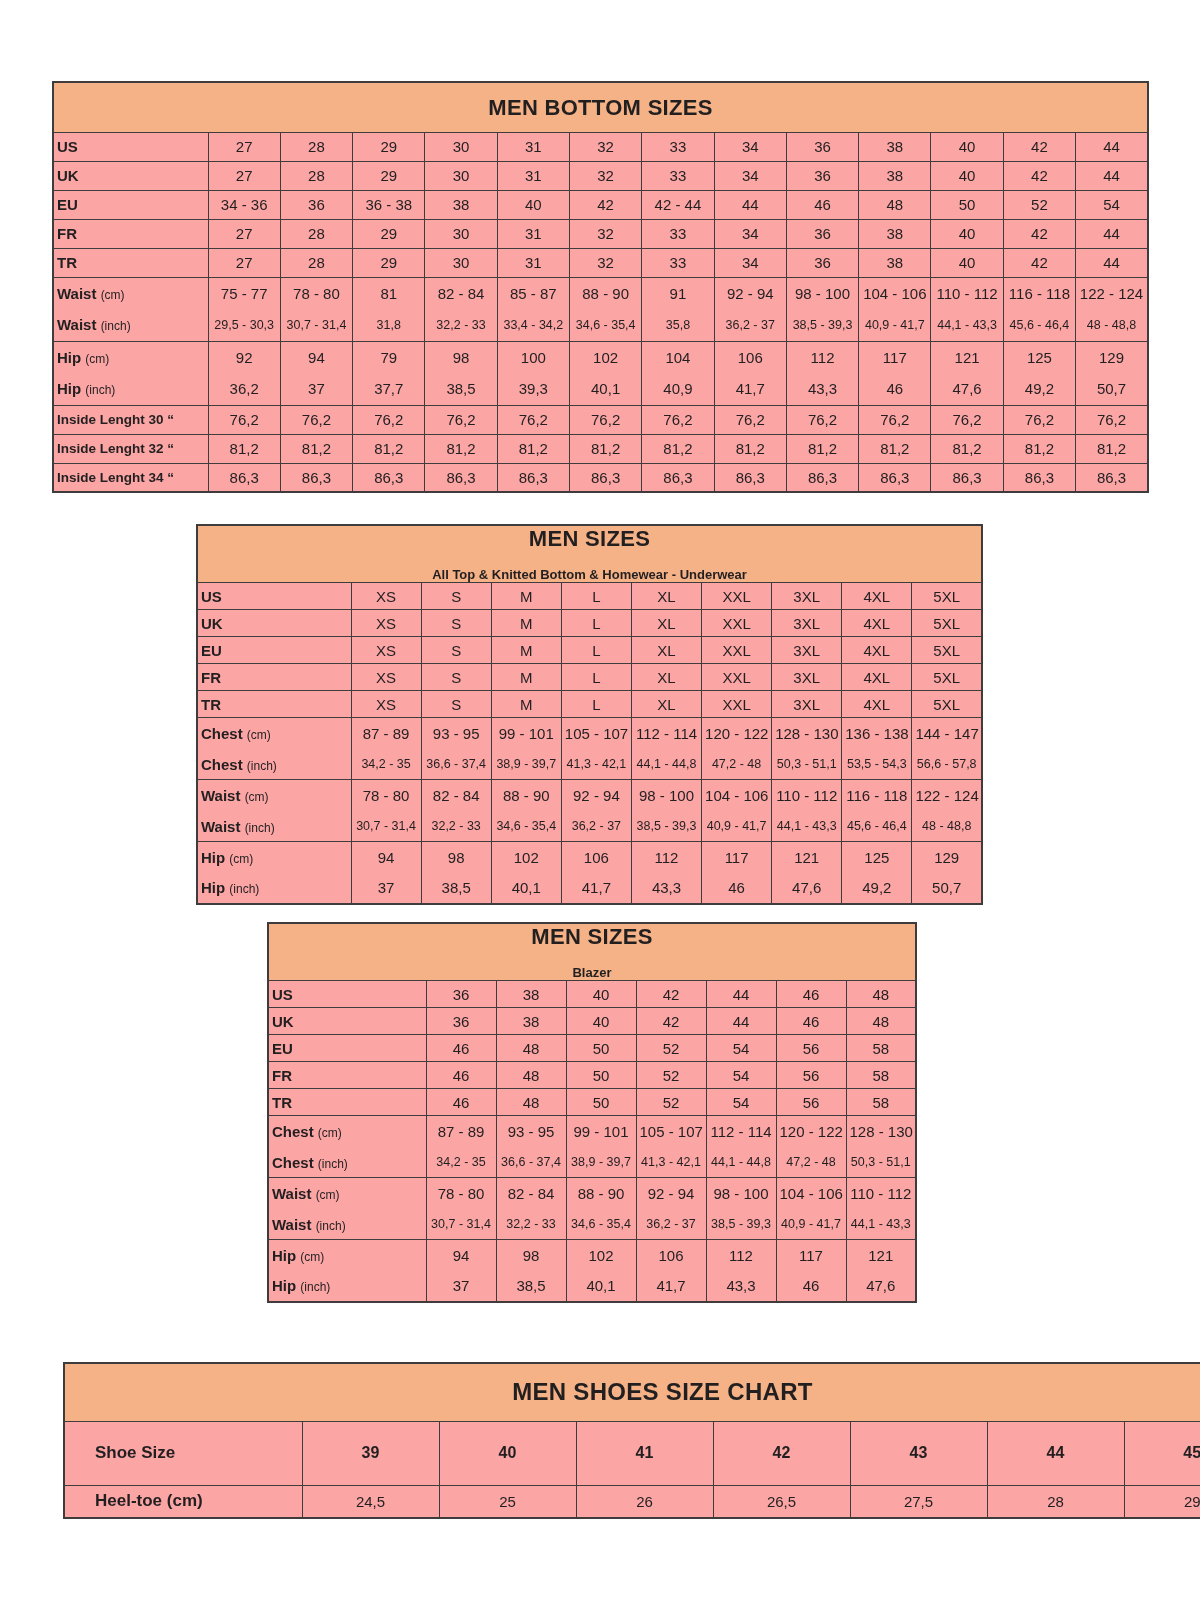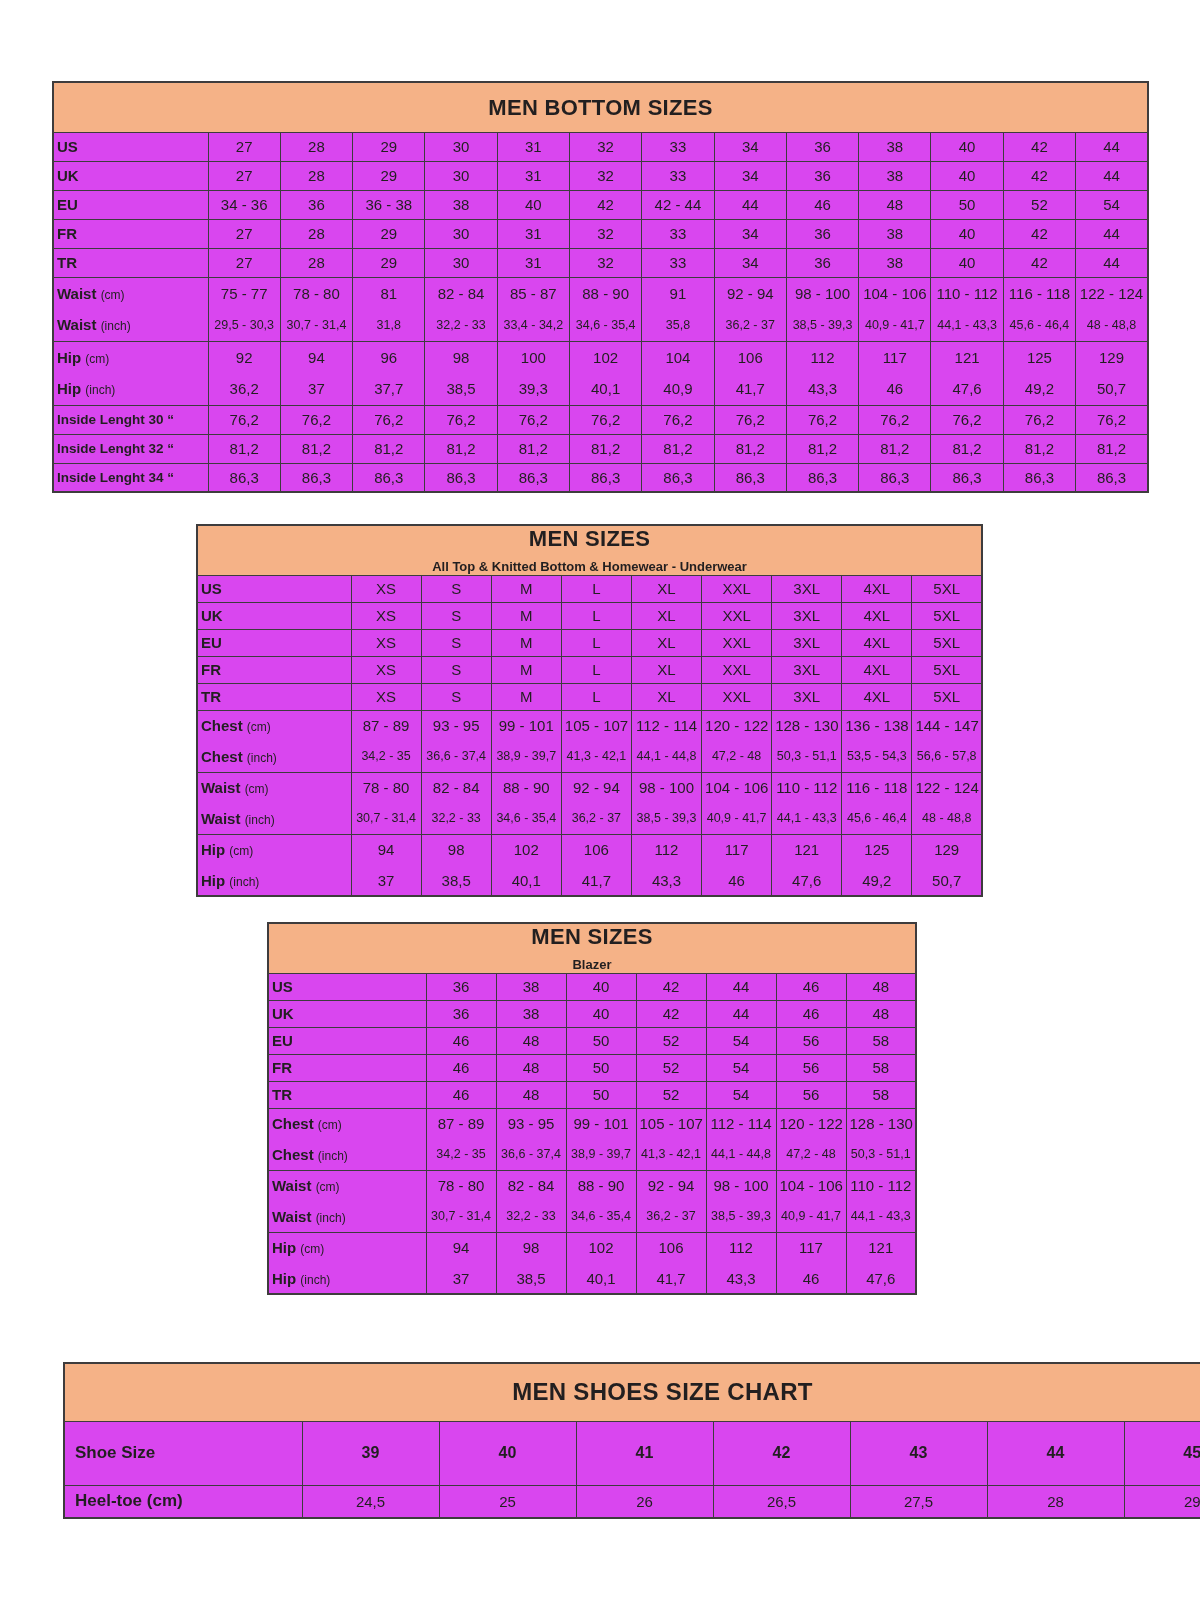--- a/index.html
+++ b/index.html
@@ -18,58 +18,58 @@
   }
   .page{position:relative;width:1200px;height:1605px;overflow:hidden;background:var(--page-bg)}
   .size-table{position:absolute}
   .t1{left:52px;top:81px;width:1097px}
   .t2{left:196px;top:524px;width:787px}
   .t3{left:267px;top:922px;width:650px}
   .t4{left:63px;top:1362px;width:1199px}
 
   table.grid{
     border-collapse:collapse;table-layout:fixed;width:100%;
-    border:2px solid var(--border);background:#d946ef;
+    border:2px solid var(--border);background:#fca5a5;
   }
   .grid th,.grid td{
     border-left:1.5px solid var(--border);
     border-top:1.5px solid var(--border);
     padding:0 3px;text-align:center;vertical-align:middle;
     white-space:nowrap;overflow:hidden;
   }
   .grid thead th{border-top:none;border-left:none}
   .grid tr.no-top td{border-top:none}
 
   .grid .head{background:var(--header-bg)}
   .t1 .head{height:50px}
   .t2 .head,.t3 .head{height:50px}
   .t4 .head{height:58px}
   .title{font-weight:700;font-size:22px;letter-spacing:.3px;line-height:1.15}
   .t4 .title{font-size:24px}
-  .subtitle{font-weight:700;font-size:13px;margin-top:8px}
+  .subtitle{font-weight:700;font-size:13px;margin-top:16px}
 
   .t1 col.c-label{width:155px}
   .t2 col.c-label{width:154px}
   .t3 col.c-label{width:158px}
   .t4 col.c-label{width:238px}
 
   .grid td{font-size:15px;height:29px}
   .t2 td,.t3 td{height:27px}
   .grid tr.measure td{height:32px}
   .t2 tr.measure td,.t3 tr.measure td{height:31px}
   .grid tr.small td.val{font-size:12.5px}
 
   .grid td.lbl{text-align:left;font-weight:700;font-size:15px}
   .grid tr.small-label td.lbl{font-size:13.5px}
   .grid .unit{font-weight:400;font-size:12px}
   .grid td.val.bold{font-weight:700}
 
   .t4 tbody tr:first-child td{height:64px}
   .t4 tbody tr:last-child td{height:33px}
-  .t4 td.lbl{font-size:17px;padding-left:10px}
+  .t4 td.lbl{font-size:17px;padding-left:30px}
   .t4 td.val{font-size:16px}
   .t4 tbody tr:last-child td.val{font-size:15px}
 </style>
 </head>
 <body>
 
 <div class="page">
   <section class="size-table t1">
       <table class="grid">
         <colgroup>
@@ -205,21 +205,21 @@
             <td class="val">38,5 - 39,3</td>
             <td class="val">40,9 - 41,7</td>
             <td class="val">44,1 - 43,3</td>
             <td class="val">45,6 - 46,4</td>
             <td class="val">48 - 48,8</td>
           </tr>
           <tr class="measure">
             <td class="lbl"><span>Hip</span> <span class="unit">(cm)</span></td>
             <td class="val">92</td>
             <td class="val">94</td>
-            <td class="val">96</td>
+            <td class="val">79</td>
             <td class="val">98</td>
             <td class="val">100</td>
             <td class="val">102</td>
             <td class="val">104</td>
             <td class="val">106</td>
             <td class="val">112</td>
             <td class="val">117</td>
             <td class="val">121</td>
             <td class="val">125</td>
             <td class="val">129</td>

